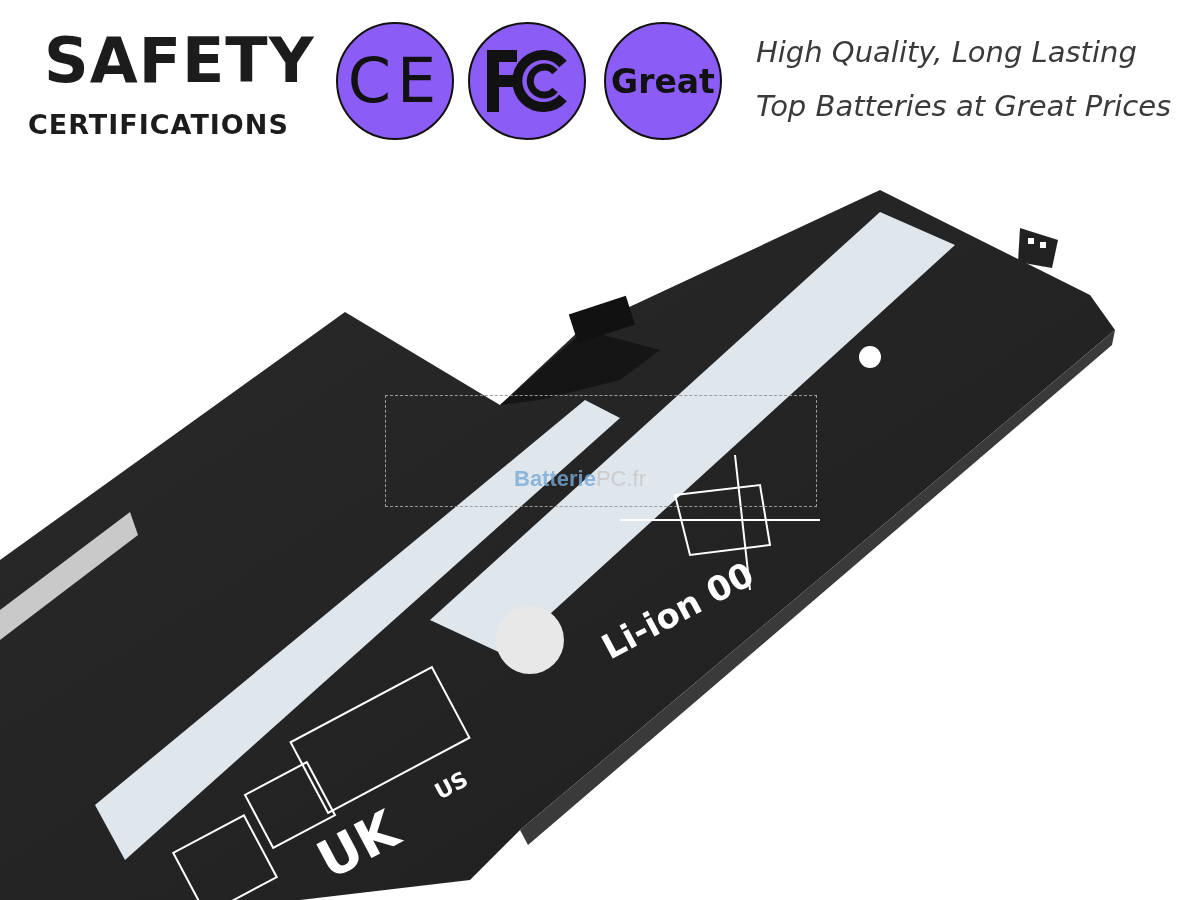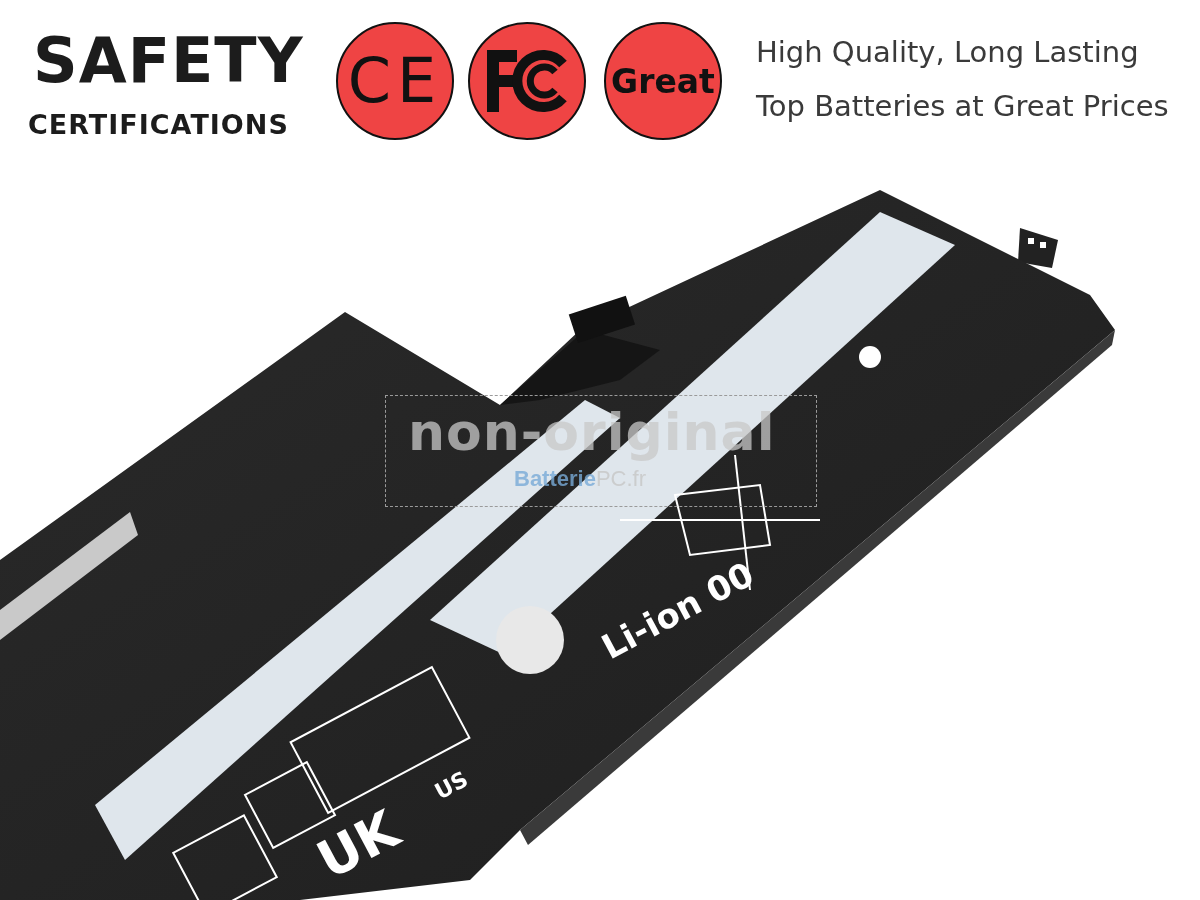--- a/index.html
+++ b/index.html
@@ -1,22 +1,22 @@
 <!DOCTYPE html>
 <html><head>
 <meta charset="utf-8">
 <style>
   html, body { margin:0; padding:0; }
   body { width:1200px; height:900px; background:#ffffff; position:relative; overflow:hidden; font-family:"Liberation Sans", sans-serif; }
   .header { position:absolute; left:0; top:0; width:1200px; height:160px; }
-  .safety-title { position:absolute; left:33px; top:30px; font-family:"DejaVu Sans", sans-serif; font-weight:bold; font-size:62px; letter-spacing:1px; color:#1c1c1c; line-height:1; }
+  .safety-title { position:absolute; left:44px; top:30px; font-family:"DejaVu Sans", sans-serif; font-weight:bold; font-size:62px; letter-spacing:1px; color:#1c1c1c; line-height:1; }
   .safety-sub { position:absolute; left:28px; top:100px; font-family:"DejaVu Sans", sans-serif; font-weight:bold; font-size:27px; letter-spacing:1px; color:#1c1c1c; line-height:1;margin-top:11px; }
-  .cert { position:absolute; top:22px; width:118px; height:118px; border:2px solid #111; border-radius:50%; background:#ef4444; display:flex; align-items:center; justify-content:center; box-sizing:border-box;text-align:center; }
+  .cert { position:absolute; top:22px; width:118px; height:118px; border:2px solid #111; border-radius:50%; background:#8b5cf6; display:flex; align-items:center; justify-content:center; box-sizing:border-box;text-align:center; }
   .cert-label { font-family:"DejaVu Sans", sans-serif; font-weight:bold; color:#111; line-height:1; }
-  .tagline { position:absolute; left:756px; font-family:"DejaVu Sans", sans-serif; font-size:29px; color:#3a3a3a; line-height:1; white-space:nowrap; }
+  .tagline { position:absolute; left:756px; font-family:"DejaVu Sans", sans-serif; font-size:29px; color:#3a3a3a; line-height:1; white-space:nowrap;font-style:italic; }
   .product { position:absolute; left:0; top:160px; width:1200px; height:740px; }
   .watermark { position:absolute; left:385px; top:395px; width:430px; height:110px; border:1px dashed #9a9a9a; }
   .wm-text { position:absolute; left:22px; top:6px; font-family:"DejaVu Sans", sans-serif; font-weight:bold; font-size:52px; color:rgba(200,200,200,0.75); letter-spacing:1px; }
   .wm-brand { position:absolute; left:128px; top:70px; font-family:Liberation Sans, sans-serif; font-size:22px; color:rgba(120,170,215,0.8); }
   .wm-brand span { color:rgba(200,200,200,0.85); }
 </style>
 </head>
 <body>
 
 <div class="header">
@@ -70,16 +70,15 @@
       <text x="610" y="660" font-size="34" transform="rotate(-28 610 660)">Li-ion 00</text>
       <text x="330" y="880" font-size="52" transform="rotate(-28 330 880)">UK</text>
       <text x="440" y="800" font-size="22" transform="rotate(-28 440 800)">US</text>
     </g>
     <rect x="185" y="830" width="80" height="70" fill="none" stroke="#fff" stroke-width="2" transform="rotate(-28 225 865)"></rect>
     <rect x="255" y="775" width="70" height="60" fill="none" stroke="#fff" stroke-width="2" transform="rotate(-28 290 805)"></rect>
     <rect x="300" y="700" width="160" height="80" fill="none" stroke="#fff" stroke-width="2" transform="rotate(-28 380 740)"></rect>
   </svg>
 
   <div class="watermark" style="top:235px">
-    <div class="wm-text">non-original</div>
     <div class="wm-brand"><b>Batterie</b><span>PC.fr</span></div>
   </div>
 </div>
 
 </body></html>

